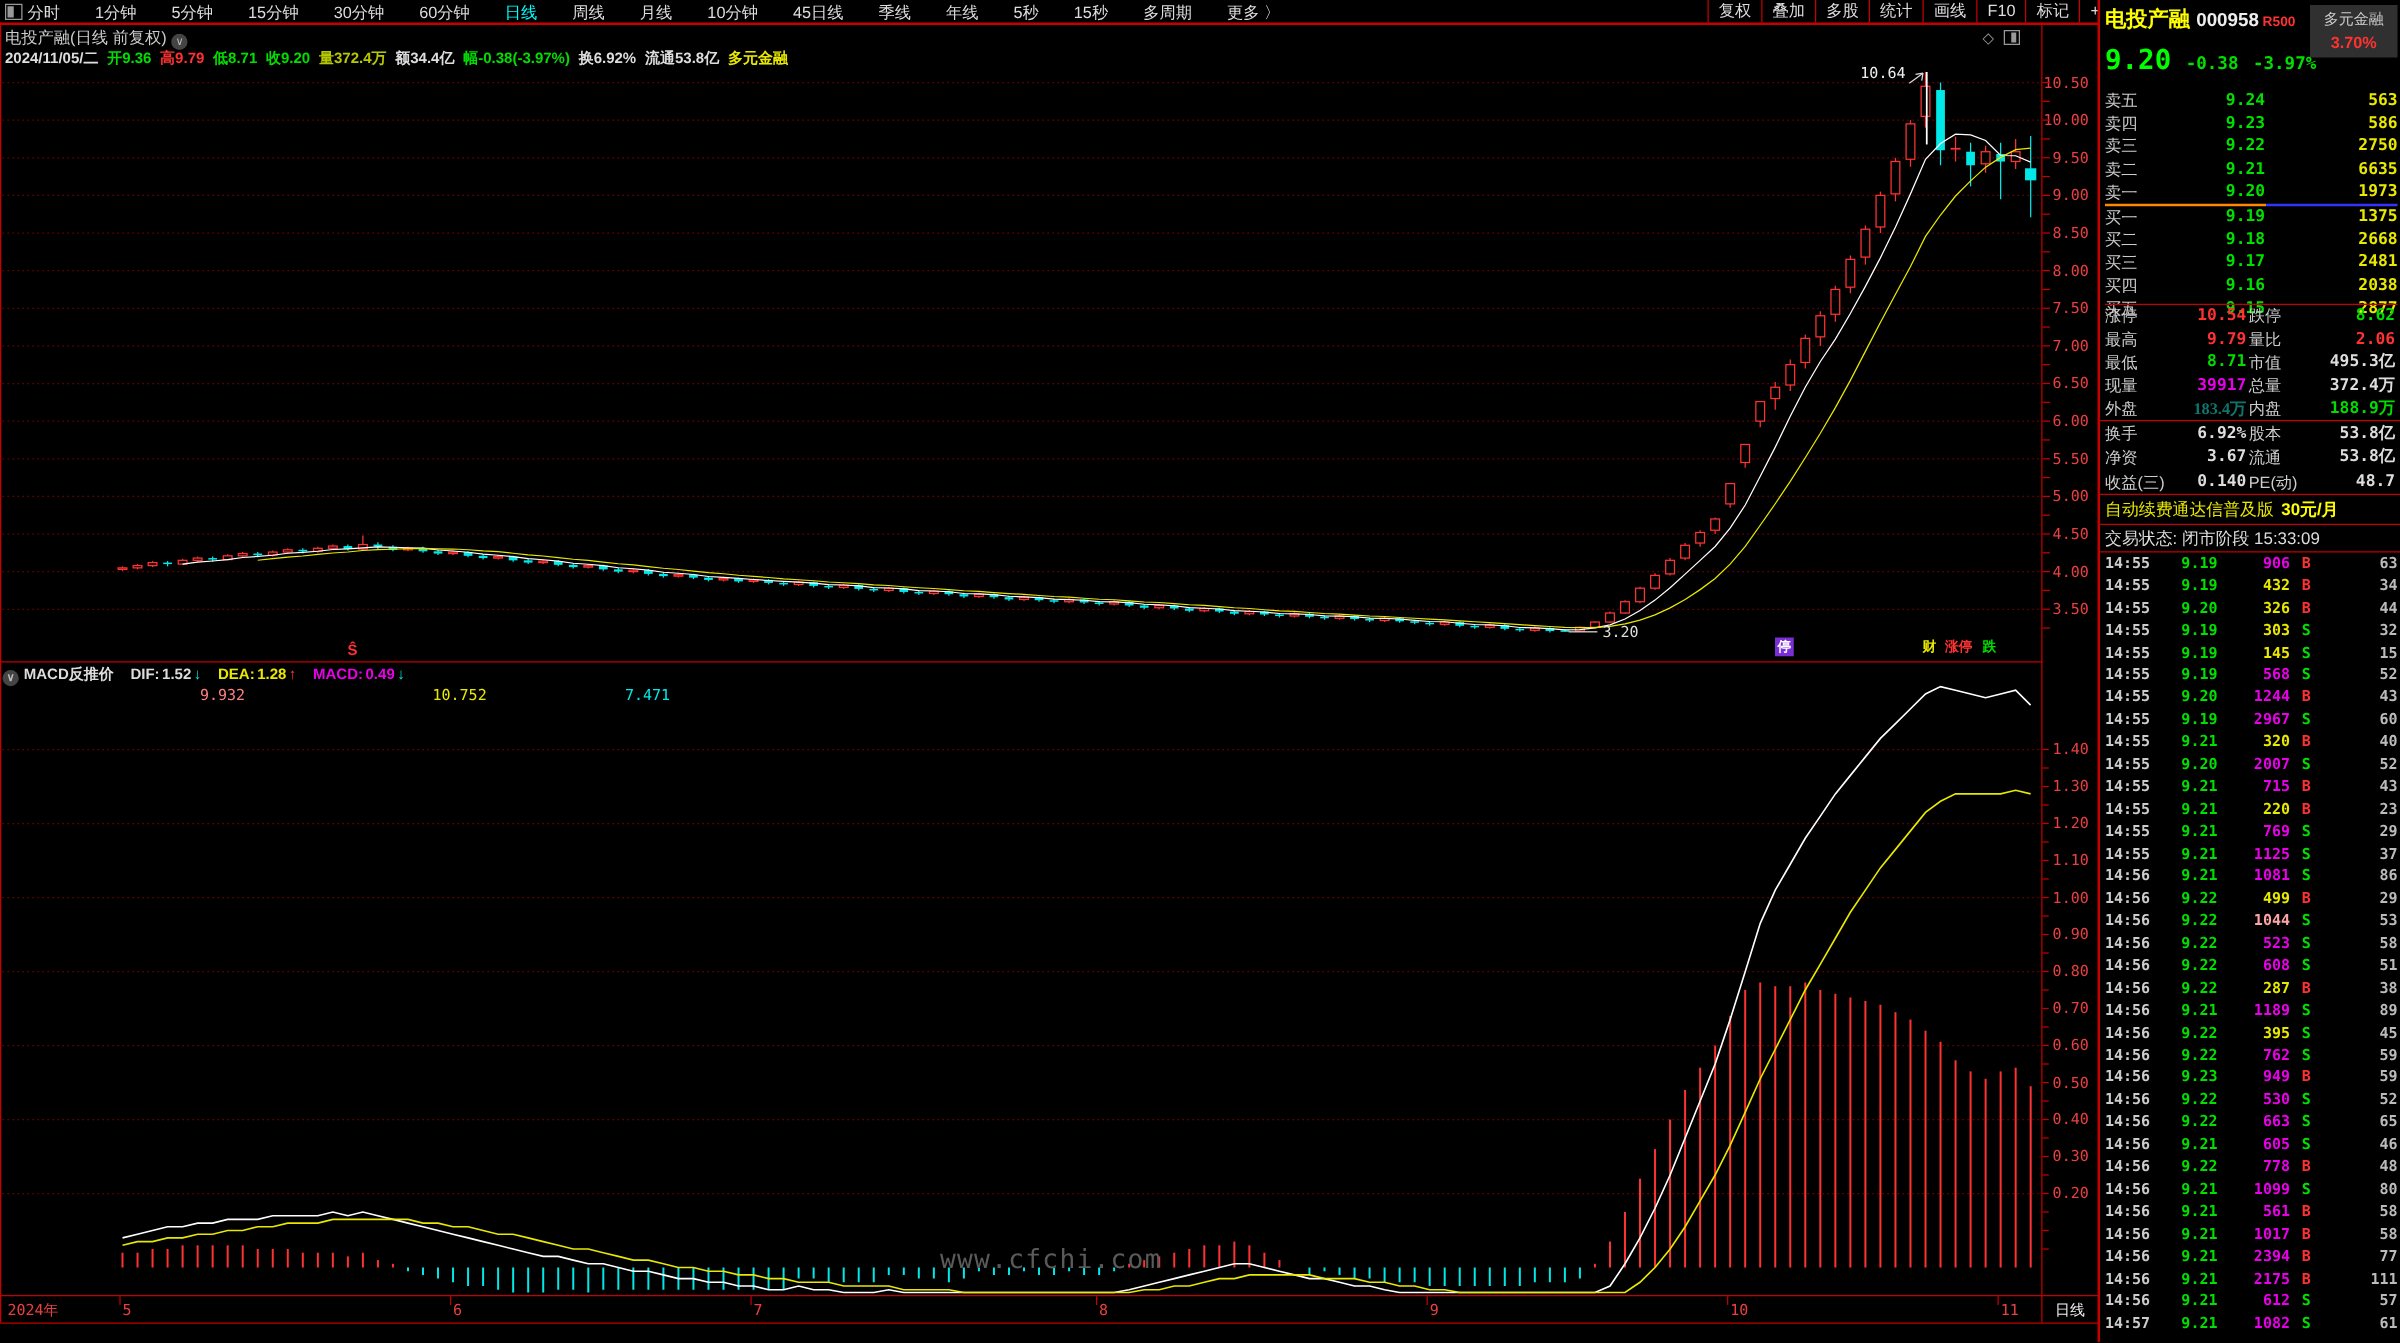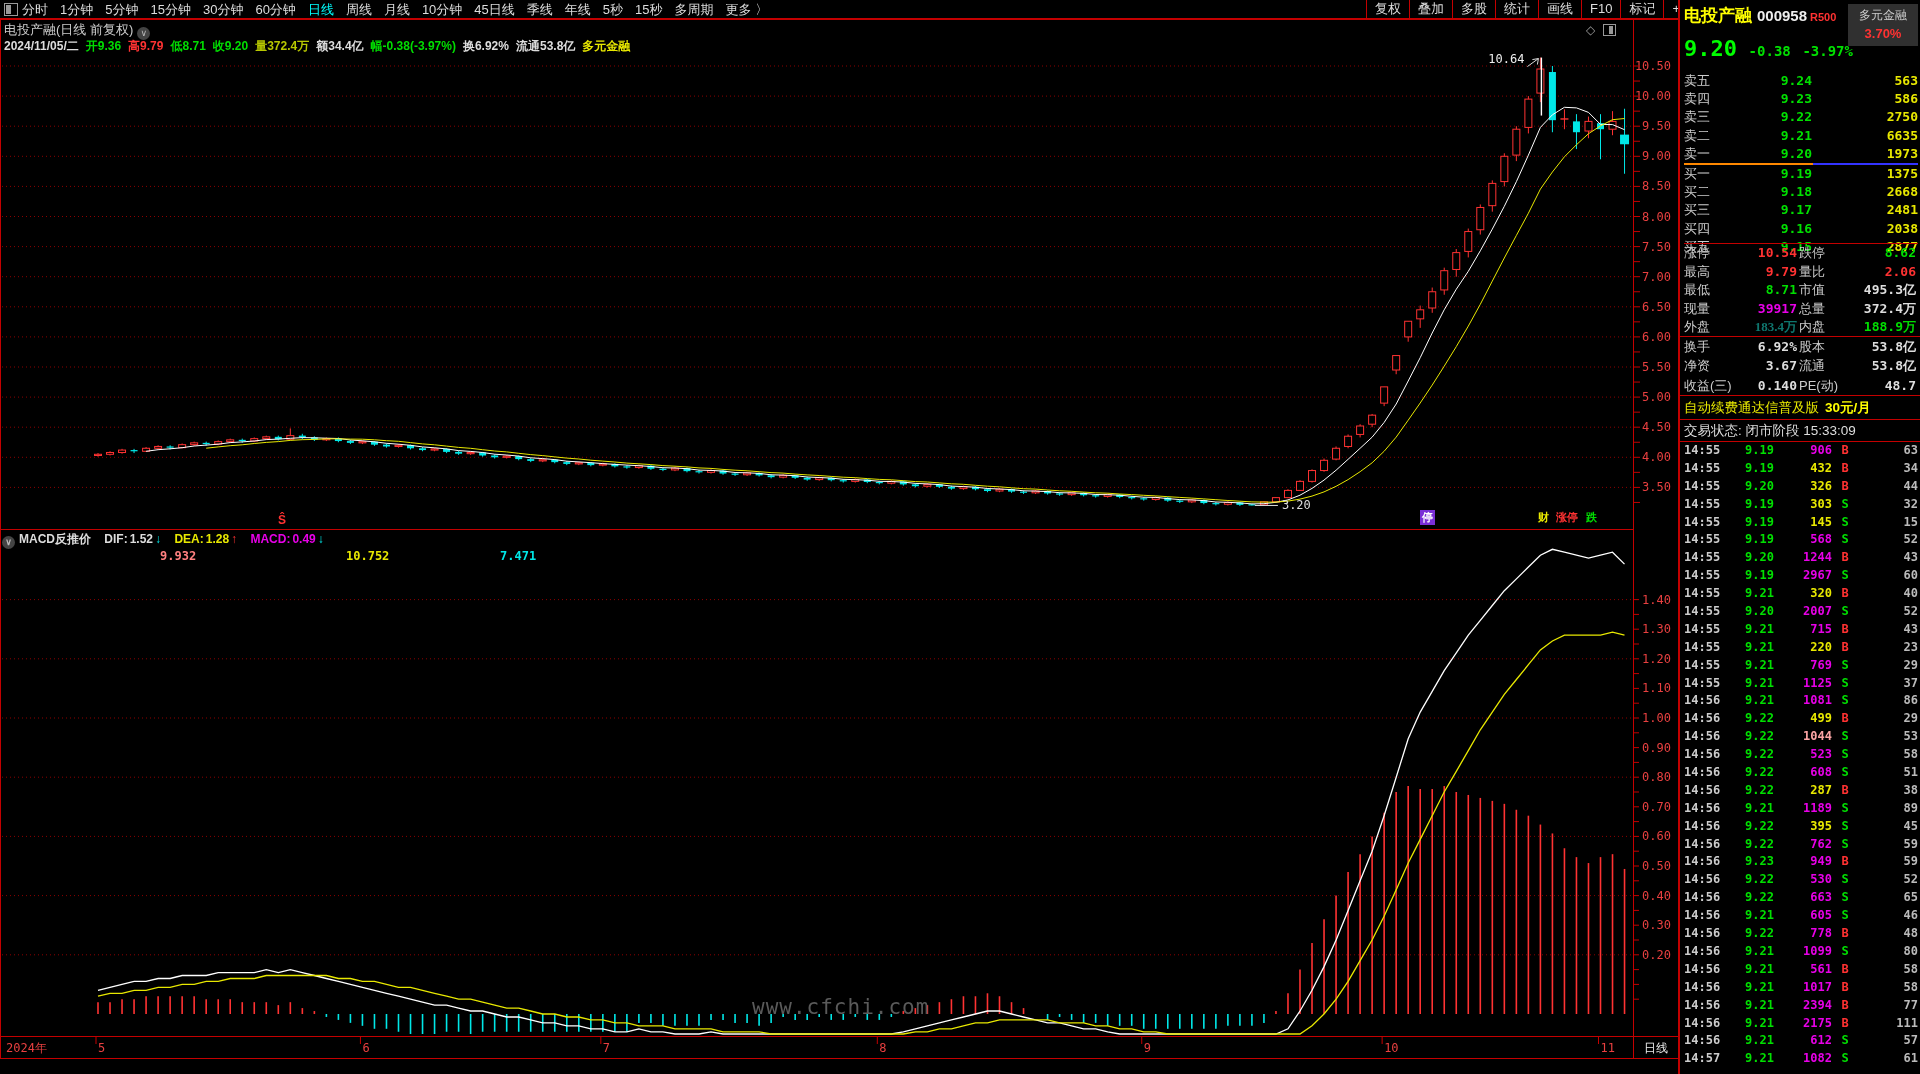--- a/index.html
+++ b/index.html
@@ -1,20 +1,20 @@
 <!DOCTYPE html>
 <html><head>
 <meta charset="utf-8">
 <style>
   html,body{margin:0;padding:0;background:#000;}
   #root{position:relative;width:1920px;height:1074px;overflow:hidden;background:#000;
         font-family:"Liberation Sans",sans-serif;color:#ddd;}
   
   .topbar{position:absolute;left:0;top:0;width:1920px;height:19px;box-sizing:border-box;background:#000;}
-  #menu-left{position:absolute;left:22px;top:1px;display:flex;gap:12px;font-size:13px;color:#ddd;white-space:nowrap;}
+  #menu-left{position:absolute;left:22px;top:1px;display:flex;gap:28px;font-size:13px;color:#ddd;white-space:nowrap;}
   .mi{cursor:default;}
   .mi.active{color:#00ffff;}
   #menu-right{position:absolute;left:1366px;top:0;display:flex;font-size:13px;color:#ddd;height:18px;line-height:17px;}
   .tool{padding:0 8px;border-left:1px solid #c40000;}
   .tool:last-child{border-right:1px solid #c40000;}
   .winicon{position:absolute;left:4px;top:3px;width:12px;height:11px;border:1px solid #999;}
   .winicon span{display:block;width:5px;height:9px;margin:1px 0 0 1px;background:#999;}
   
   .hline,.vline{position:absolute;background:#c40000;}
   
@@ -23,21 +23,21 @@
              font-size:9px;line-height:12px;text-align:center;vertical-align:-2px;margin-left:4px;}
   #info-line{position:absolute;left:4px;top:38px;font-size:12px;white-space:nowrap;font-weight:bold;}
   #info-line span{margin-right:7px;}
   .chart-icons{position:absolute;left:1586px;top:23px;color:#999;font-size:12px;display:flex;gap:8px;align-items:center;}
   .paneicon{display:inline-block;width:11px;height:10px;border:1px solid #999;}
   .paneicon i{display:block;width:4px;height:8px;margin:1px 0 0 5px;background:#999;}
   #macd-row{position:absolute;left:2px;top:531px;font-size:12px;white-space:nowrap;font-weight:bold;}
   #macd-row .circ{display:inline-block;width:13px;height:13px;border-radius:50%;background:#444;color:#bbb;
                   font-size:9px;line-height:12px;text-align:center;vertical-align:-2px;margin-right:4px;}
   #macd-row span{margin-right:2px;}
-  .macd-val{position:absolute;top:549px;font-size:12px;font-weight:bold;font-family:"DejaVu Sans Mono",monospace;}
+  .macd-val{position:absolute;top:549px;font-size:12px;font-weight:normal;font-family:"DejaVu Sans Mono",monospace;}
   #signal{position:absolute;left:278px;top:513px;color:#ff3232;font-size:12px;font-weight:bold;}
   #badges{position:absolute;left:0;top:510px;font-size:11px;}
   .badge{position:absolute;white-space:nowrap;font-weight:bold;}
   #watermark{position:absolute;left:752px;top:995px;font-size:21px;color:#5a5a5a;letter-spacing:1px;
              font-family:"DejaVu Sans Mono",monospace;}
   #rlabel{position:absolute;left:1636px;top:1040px;width:40px;text-align:center;color:#eee;font-size:12px;}
   
   .panel{position:absolute;left:1680px;top:0;width:240px;height:1074px;background:#000;font-size:13px;}
   .pblock{position:absolute;left:4px;right:2px;}
   .phead{top:4px;white-space:nowrap;}

